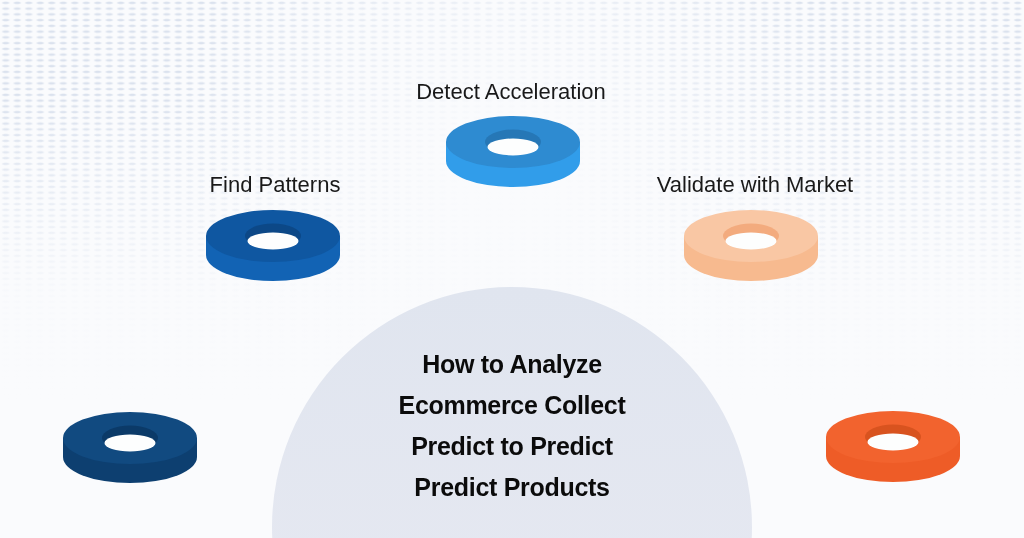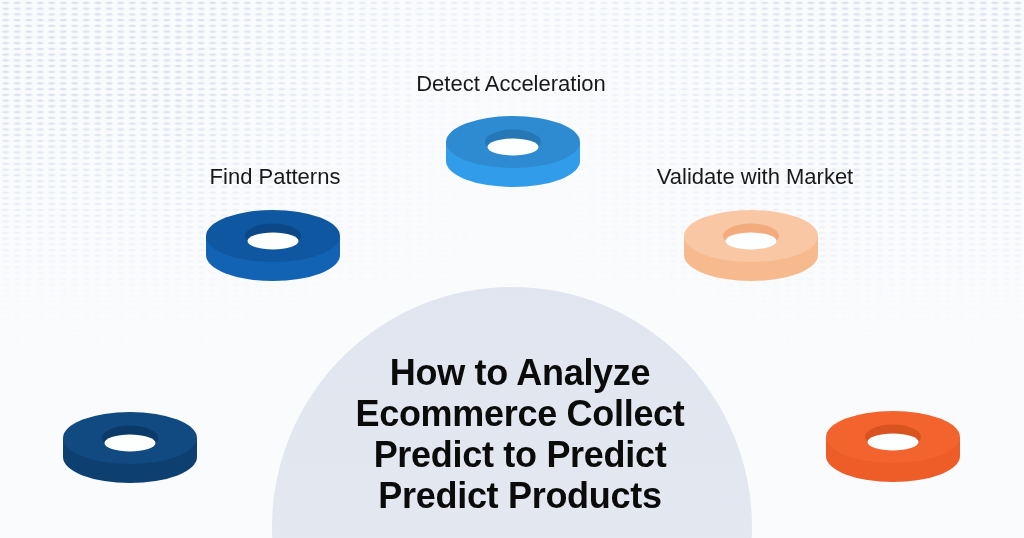--- a/index.html
+++ b/index.html
@@ -41,40 +41,41 @@
     border-radius: 50%;
     background: linear-gradient(180deg, #e0e5ef 0%, #e5e8f1 60%);
     z-index: 2;
   }
 
   .title {
     position: absolute;
     left: 512px;
     top: 344px;
     transform: translateX(-50%);
-    margin: 8px;
+    margin: 0;
     text-align: center;
-    font-size: 36px;
+    font-size: 25px;
     line-height: 41px;
     font-weight: 700;
     letter-spacing: -0.3px;
     color: #0b0b0b;
     white-space: nowrap;
     z-index: 3;
   }
   .title span { display: block; }
 
   .step-label {
     position: absolute;
     transform: translate(-50%, -50%);
     font-size: 22px;
     font-weight: 400;
     color: #191919;
     white-space: nowrap;
     z-index: 3;
+    margin-top: 8px;
   }
 
   .donut {
     position: absolute;
     width: 136px;
     height: 74px;
     z-index: 3;
   }
 
   

